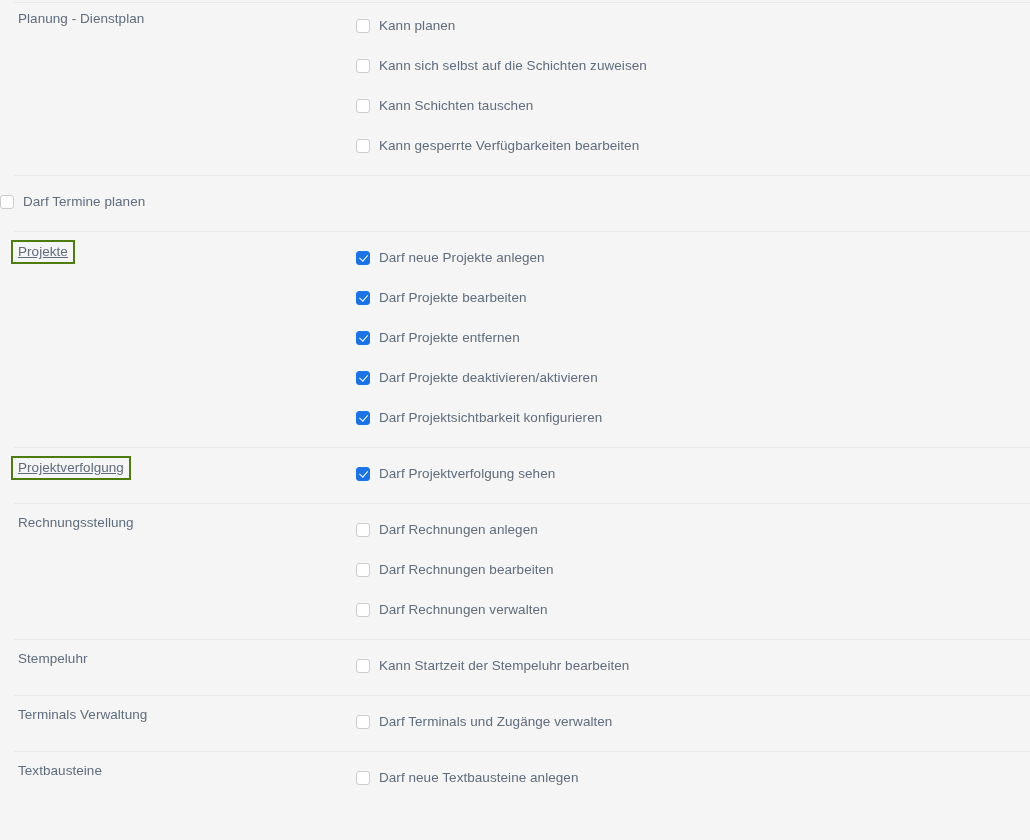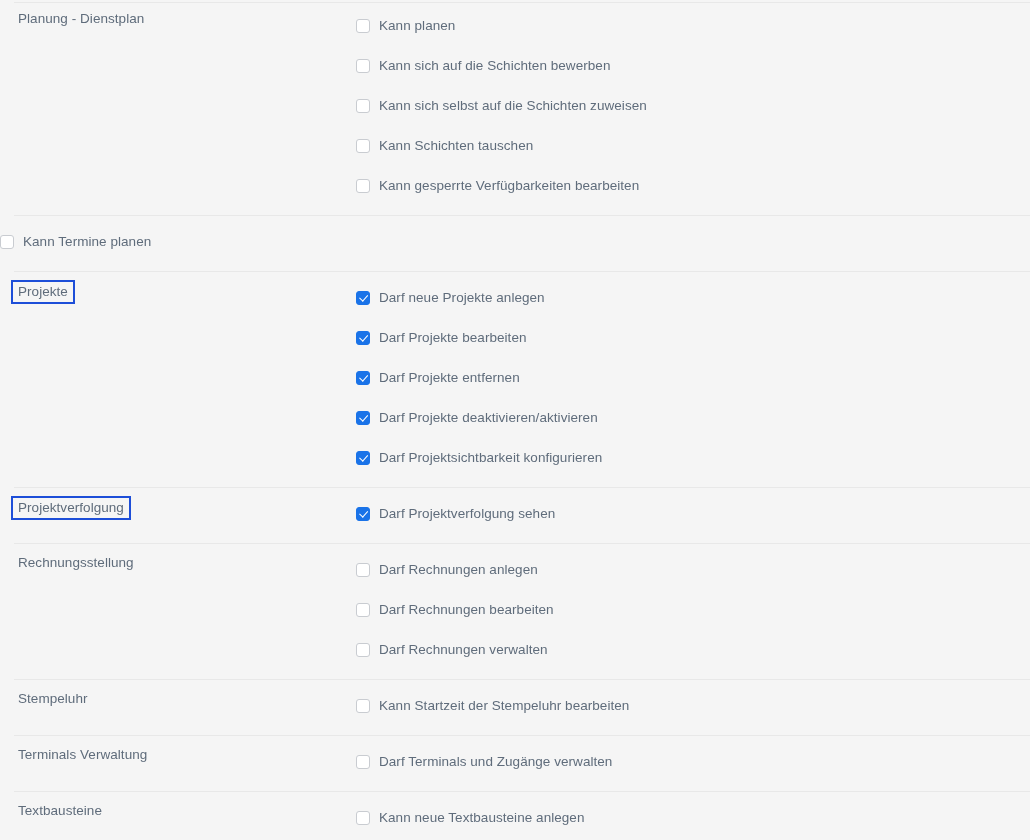--- a/index.html
+++ b/index.html
@@ -59,26 +59,27 @@
     padding-left: 18px;
     padding-top: 10px;
     font-size: 13.5px;
     line-height: 18px;
     color: #5f6c7b;
     letter-spacing: 0.05px;
   }
 
   .section-label.highlighted .label-text {
     display: inline-block;
-    border: 2px solid #1d4ed8;
+    border: 2px solid #4d7c0f;
     padding: 1px 5px 2px 5px;
     margin-left: -7px;
     margin-top: -2px;
     line-height: 17px;
     background: transparent;
+    text-decoration: underline;
   }
 
   .perm-list {
     flex: 1 1 auto;
     padding-top: 6px;
     padding-bottom: 9px;
   }
 
   .perm-row {
     display: flex;
@@ -132,43 +133,39 @@
       <div class="section">
         <div class="section-inner">
           <div class="section-label"><span class="label-text">Planung - Dienstplan</span></div>
           <div class="perm-list">
             <div class="perm-row">
               <span class="cb"></span>
               <span class="perm-label">Kann planen</span>
             </div>
             <div class="perm-row">
               <span class="cb"></span>
-              <span class="perm-label">Kann sich auf die Schichten bewerben</span>
-            </div>
-            <div class="perm-row">
-              <span class="cb"></span>
               <span class="perm-label">Kann sich selbst auf die Schichten zuweisen</span>
             </div>
             <div class="perm-row">
               <span class="cb"></span>
               <span class="perm-label">Kann Schichten tauschen</span>
             </div>
             <div class="perm-row">
               <span class="cb"></span>
               <span class="perm-label">Kann gesperrte Verfügbarkeiten bearbeiten</span>
             </div>
           </div>
         </div>
       </div>
       <div class="section">
         <div class="section-inner">
           <div class="perm-list">
             <div class="perm-row">
               <span class="cb"></span>
-              <span class="perm-label">Kann Termine planen</span>
+              <span class="perm-label">Darf Termine planen</span>
             </div>
           </div>
         </div>
       </div>
       <div class="section">
         <div class="section-inner">
           <div class="section-label highlighted"><span class="label-text">Projekte</span></div>
           <div class="perm-list">
             <div class="perm-row">
               <span class="cb checked"></span>
@@ -244,19 +241,19 @@
             </div>
           </div>
         </div>
       </div>
       <div class="section">
         <div class="section-inner">
           <div class="section-label"><span class="label-text">Textbausteine</span></div>
           <div class="perm-list">
             <div class="perm-row">
               <span class="cb"></span>
-              <span class="perm-label">Kann neue Textbausteine anlegen</span>
+              <span class="perm-label">Darf neue Textbausteine anlegen</span>
             </div>
           </div>
         </div>
       </div>
     </div>
 </div>
 
 </body></html>

